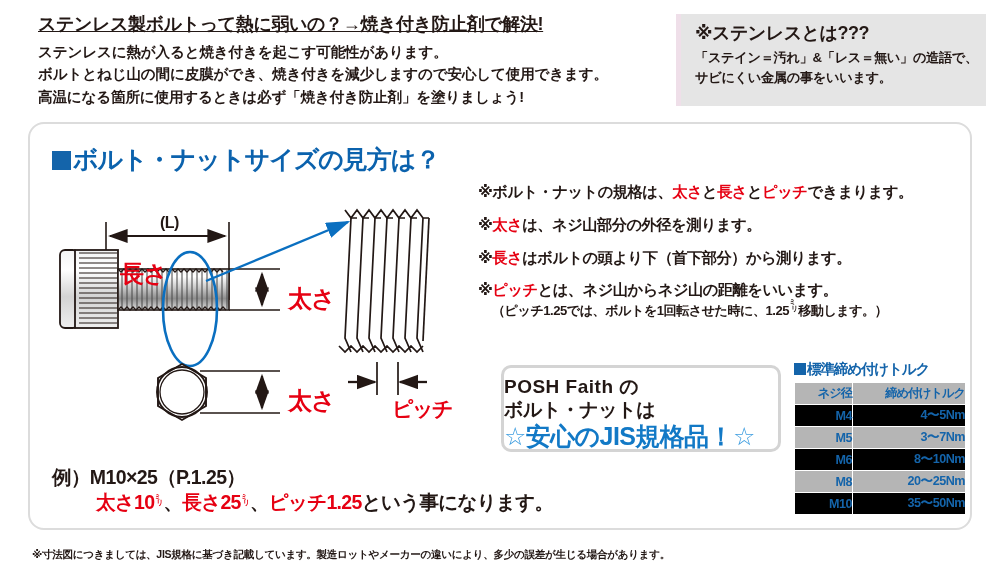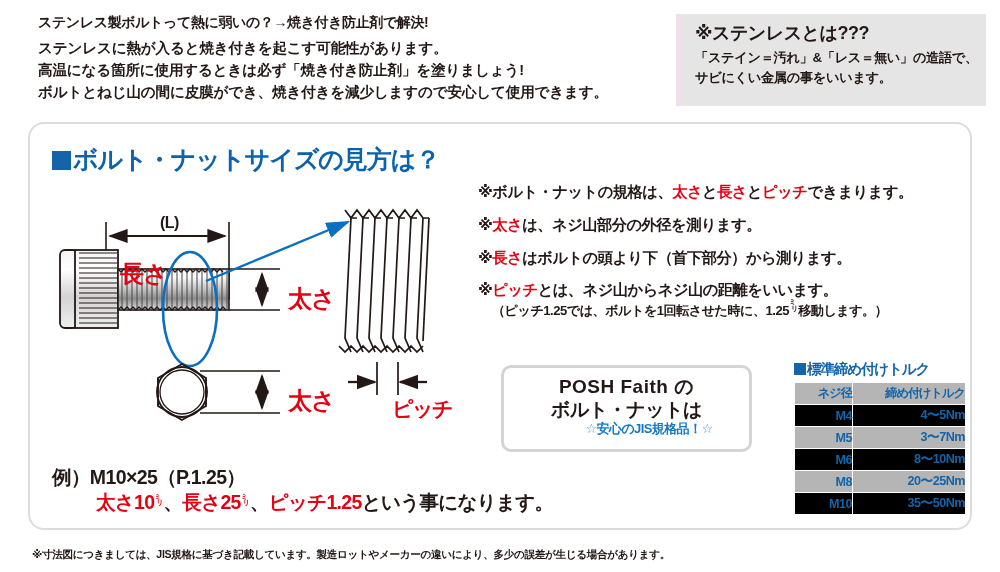--- a/index.html
+++ b/index.html
@@ -9,22 +9,22 @@
     font-family:"Liberation Sans","DejaVu Sans",sans-serif;
     color:#231815;
     overflow:hidden;
     position:relative;
   }
   #page{position:relative;width:1000px;height:572px;}
 
   
   .top-left{position:absolute;left:38px;top:14px;width:610px;}
   .top-title{
-    font-size:14px;font-weight:bold;letter-spacing:-0.4px;
-    color:#231815;line-height:1.18;white-space:nowrap;
+    font-size:18px;font-weight:bold;letter-spacing:-0.4px;
+    color:#231815;line-height:1.18;white-space:nowrap;text-decoration:underline;
   }
   .top-lines{margin-top:6px;}
   .top-line{
     font-size:14.6px;font-weight:bold;color:#231815;
     line-height:1.52;letter-spacing:-0.2px;white-space:nowrap;
   }
 
   
   .note-box{
     position:absolute;left:676px;top:14px;width:310px;height:92px;
@@ -73,27 +73,27 @@
   .mm{
     display:inline-block;font-size:7px;line-height:0.95;
     vertical-align:2px;letter-spacing:0;font-weight:bold;
     transform:translateY(-2px);
   }
   .mm i{display:block;font-style:normal;}
   .mm i:last-child{text-indent:2px;}
 
   
   .posh{
-    position:absolute;left:501px;top:365px;width:251px;height:87px;
+    position:absolute;left:501px;top:365px;width:280px;height:87px;
     background:#ffffff;border:3px solid #d4d4d4;border-radius:10px;
-    box-sizing:border-box;text-align:center;padding-top:7px;
+    box-sizing:border-box;text-align:left;padding-top:7px;
   }
   .posh-l1{font-size:19px;font-weight:bold;color:#231815;letter-spacing:0.5px;line-height:1.22;}
   .posh-l2{font-size:19px;font-weight:bold;color:#231815;letter-spacing:-0.5px;line-height:1.22;}
-  .posh-l3{font-size:13px;font-weight:bold;color:#1279c6;letter-spacing:-0.6px;line-height:1.22;margin-left:45px;}
+  .posh-l3{font-size:25px;font-weight:bold;color:#1279c6;letter-spacing:-0.6px;line-height:1.22;}
   .posh-l3 .star{color:#3d9de0;font-weight:normal;}
 
   
   .torque{position:absolute;left:794px;top:360px;width:180px;}
   .torque-title{
     font-size:14.6px;font-weight:bold;color:#1464aa;
     letter-spacing:-1.2px;white-space:nowrap;margin-bottom:3px;
   }
   .torque-title .sq{
     display:inline-block;width:12px;height:12px;background:#1464aa;
@@ -136,22 +136,22 @@
 </style>
 </head>
 <body>
 
 <div id="page">
 
   <div class="top-left">
     <div class="top-title">ステンレス製ボルトって熱に弱いの？→焼き付き防止剤で解決!</div>
     <div class="top-lines">
       <div class="top-line">ステンレスに熱が入ると焼き付きを起こす可能性があります。</div>
+      <div class="top-line">ボルトとねじ山の間に皮膜ができ、焼き付きを減少しますので安心して使用できます。</div>
       <div class="top-line">高温になる箇所に使用するときは必ず「焼き付き防止剤」を塗りましょう!</div>
-      <div class="top-line">ボルトとねじ山の間に皮膜ができ、焼き付きを減少しますので安心して使用できます。</div>
     </div>
   </div>
 
   <div class="note-box">
     <div class="note-title">※ステンレスとは???</div>
     <div class="note-lines">
       <div class="note-line">「ステイン＝汚れ」&amp;「レス＝無い」の造語で、</div>
       <div class="note-line">サビにくい金属の事をいいます。</div>
     </div>
   </div>

